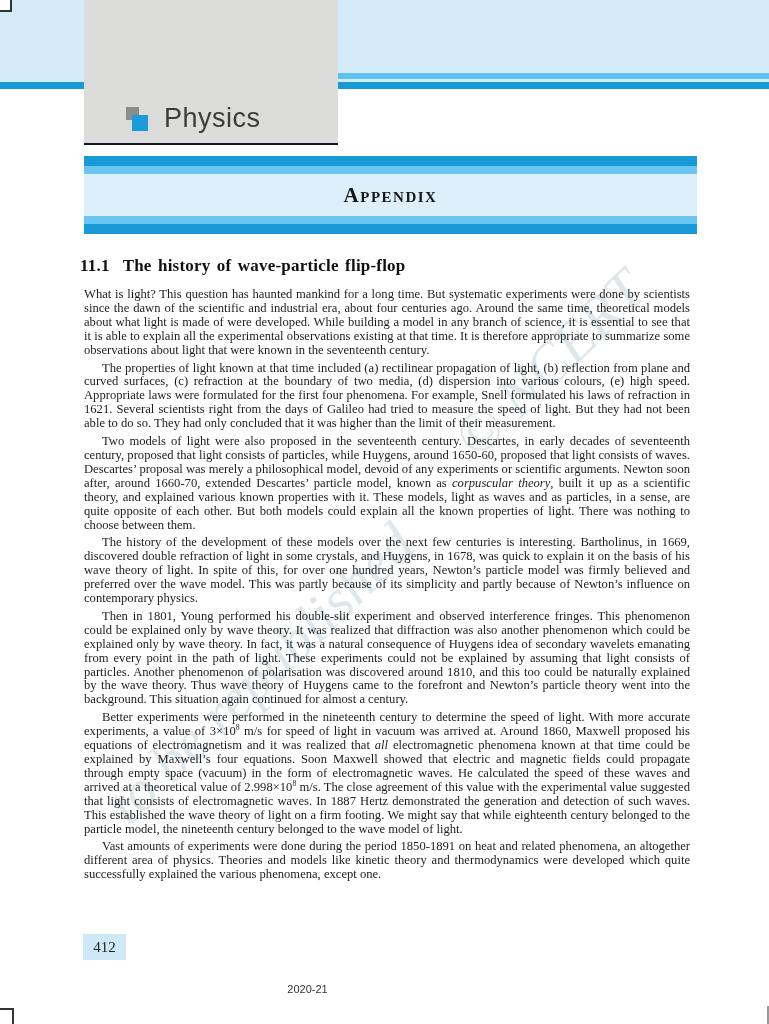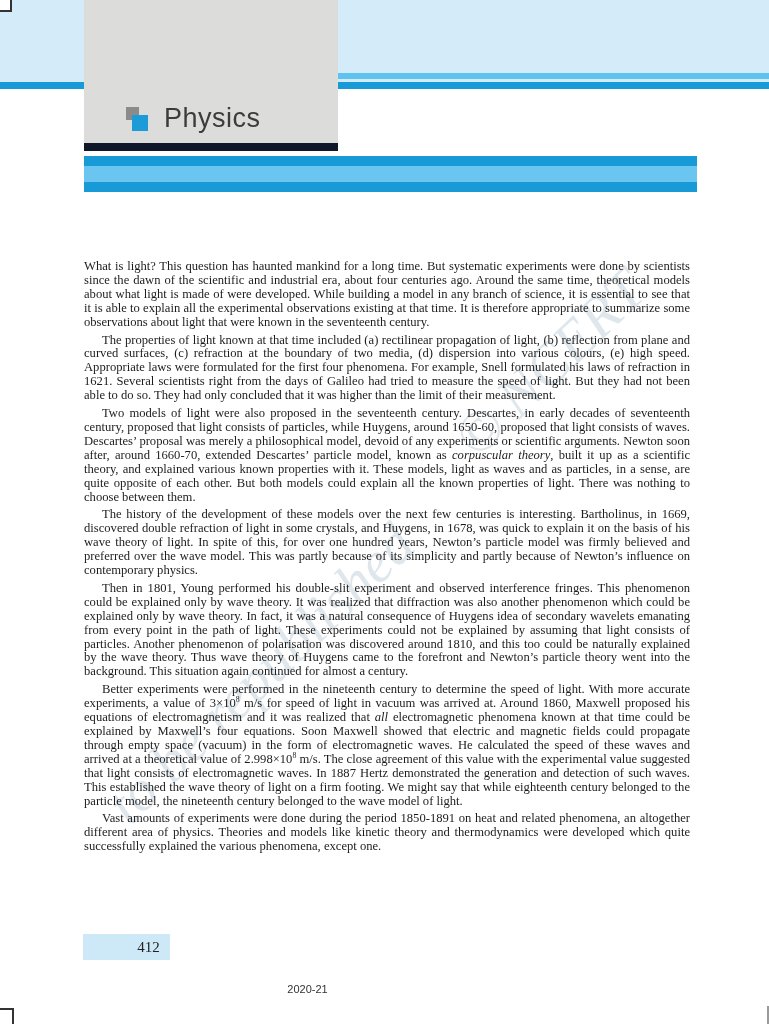--- a/index.html
+++ b/index.html
@@ -7,21 +7,21 @@
     width:769px; height:1024px; position:relative; overflow:hidden;
     background:#ffffff; font-family:"Liberation Serif", serif;
   }
   
   .band      { position:absolute; top:0; left:0; width:769px; height:82px; background:#d4ecf9; }
   .sky-top   { position:absolute; top:73px; left:338px; width:431px; height:6px; background:#5ec4ef; }
   .dark-top  { position:absolute; top:82px; left:0; width:769px; height:7px; background:#189ad7; }
 
   
   .tab { position:absolute; top:0; left:84px; width:254px; height:143px;
-         background:#dcdcda; border-bottom:8px solid #0f172a; }
+         background:#dcdcda; border-bottom:2px solid #0f172a; }
   .tab-row { position:absolute; left:42px; bottom:9px; display:flex; align-items:center; }
   .logo { position:relative; width:24px; height:24px; display:inline-block; }
   .sq-gray { position:absolute; left:0; top:0; width:13px; height:13px; background:#8b8b8b; }
   .sq-blue { position:absolute; left:6px; top:8px; width:16px; height:16px; background:#1b9cd8; }
   .tab-title { font-family:"Liberation Sans", sans-serif; font-size:27px; color:#3c3c3c;
                margin-left:14px; letter-spacing:0.5px; }
 
   
   .banner { position:absolute; top:156px; left:84px; width:613px; }
   .banner .bar    { height:10px; background:#189ad7; }
@@ -42,21 +42,21 @@
   .content { position:absolute; left:80px; top:256px; width:614px; }
   .content h2 { margin:0 0 12px 0; font-size:17px; color:#111; letter-spacing:0.2px; word-spacing:2px; }
   .content h2 .sec-no { margin-right:13px; }
   .content p { margin:4px; font-size:12.6px; line-height:13.9px; text-align:justify; color:#1c1c1c; }
   .content p.indent { text-indent:18px; }
   .content p sup { font-size:0.62em; line-height:0; }
 
   
   .pagenum { position:absolute; left:83px; top:934px; width:43px; height:26px;
              background:#cde9f7; display:flex; align-items:center; justify-content:center;
-             font-size:15px; color:#222;padding-left:44px; }
+             font-size:15px; color:#222; }
   .yearmark { position:absolute; left:0; top:983px; width:615px; text-align:center;
               font-family:"Liberation Sans", sans-serif; font-size:11px; color:#333; }
 
   
   .mark-tl { position:absolute; top:0; left:0; width:10px; height:10px; background:#fff;
              border-right:2px solid #333; border-bottom:2px solid #333; }
   .mark-bl { position:absolute; left:0; top:1008px; width:12px; height:16px; background:#fff;
              border-right:2px solid #333; border-top:2px solid #333; }
   .mark-br { position:absolute; right:0; top:1006px; width:2px; height:18px; background:#9a9a9a; }
 </style>
@@ -73,28 +73,32 @@
       <span class="sq-gray"></span>
       <span class="sq-blue"></span>
     </span>
     <span class="tab-title">Physics</span>
   </div>
 </div>
 
 <div class="banner">
   <div class="bar"></div>
   <div class="stripe"></div>
+  <div class="center">
+    <span class="banner-title"><span class="cap">A</span><span class="rest">PPENDIX</span></span>
+  </div>
   <div class="stripe"></div>
   <div class="bar"></div>
 </div>
 
 <div class="wm wm1">© NCERT</div>
 <div class="wm wm2">to be republished</div>
 
 <div class="content">
+  <h2><span class="sec-no">11.1</span><span>The history of wave-particle flip-flop</span></h2>
   <p>What is light? This question has haunted mankind for a long time. But systematic experiments were done by scientists since the dawn of the scientific and industrial era, about four centuries ago. Around the same time, theoretical models about what light is made of were developed. While building a model in any branch of science, it is essential to see that it is able to explain all the experimental observations existing at that time. It is therefore appropriate to summarize some observations about light that were known in the seventeenth century.</p>
   <p class="indent">The properties of light known at that time included (a) rectilinear propagation of light, (b) reflection from plane and curved surfaces, (c) refraction at the boundary of two media, (d) dispersion into various colours, (e) high speed. Appropriate laws were formulated for the first four phenomena. For example, Snell formulated his laws of refraction in 1621. Several scientists right from the days of Galileo had tried to measure the speed of light. But they had not been able to do so. They had only concluded that it was higher than the limit of their measurement.</p>
   <p class="indent">Two models of light were also proposed in the seventeenth century. Descartes, in early decades of seventeenth century, proposed that light consists of particles, while Huygens, around 1650-60, proposed that light consists of waves. Descartes’ proposal was merely a philosophical model, devoid of any experiments or scientific arguments. Newton soon after, around 1660-70, extended Descartes’ particle model, known as <i>corpuscular theory</i>, built it up as a scientific theory, and explained various known properties with it. These models, light as waves and as particles, in a sense, are quite opposite of each other. But both models could explain all the known properties of light. There was nothing to choose between them.</p>
   <p class="indent">The history of the development of these models over the next few centuries is interesting. Bartholinus, in 1669, discovered double refraction of light in some crystals, and Huygens, in 1678, was quick to explain it on the basis of his wave theory of light. In spite of this, for over one hundred years, Newton’s particle model was firmly believed and preferred over the wave model. This was partly because of its simplicity and partly because of Newton’s influence on contemporary physics.</p>
   <p class="indent">Then in 1801, Young performed his double-slit experiment and observed interference fringes. This phenomenon could be explained only by wave theory. It was realized that diffraction was also another phenomenon which could be explained only by wave theory. In fact, it was a natural consequence of Huygens idea of secondary wavelets emanating from every point in the path of light. These experiments could not be explained by assuming that light consists of particles. Another phenomenon of polarisation was discovered around 1810, and this too could be naturally explained by the wave theory. Thus wave theory of Huygens came to the forefront and Newton’s particle theory went into the background. This situation again continued for almost a century.</p>
   <p class="indent">Better experiments were performed in the nineteenth century to determine the speed of light. With more accurate experiments, a value of 3×10<sup>8</sup> m/s for speed of light in vacuum was arrived at. Around 1860, Maxwell proposed his equations of electromagnetism and it was realized that <i>all</i> electromagnetic phenomena known at that time could be explained by Maxwell’s four equations. Soon Maxwell showed that electric and magnetic fields could propagate through empty space (vacuum) in the form of electromagnetic waves. He calculated the speed of these waves and arrived at a theoretical value of 2.998×10<sup>8</sup>  m/s. The close agreement of this value with the experimental value suggested that light consists of electromagnetic waves. In 1887 Hertz demonstrated the generation and detection of such waves. This established the wave theory of light on a firm footing. We might say that while eighteenth century belonged to the particle model, the nineteenth century belonged to the wave model of light.</p>
   <p class="indent">Vast amounts of experiments were done during the period 1850-1891 on heat and related phenomena, an altogether different area of physics. Theories and models like kinetic theory and thermodynamics were developed which quite successfully explained the various phenomena, except one.</p>
 </div>
 
 <div class="pagenum">412</div>

